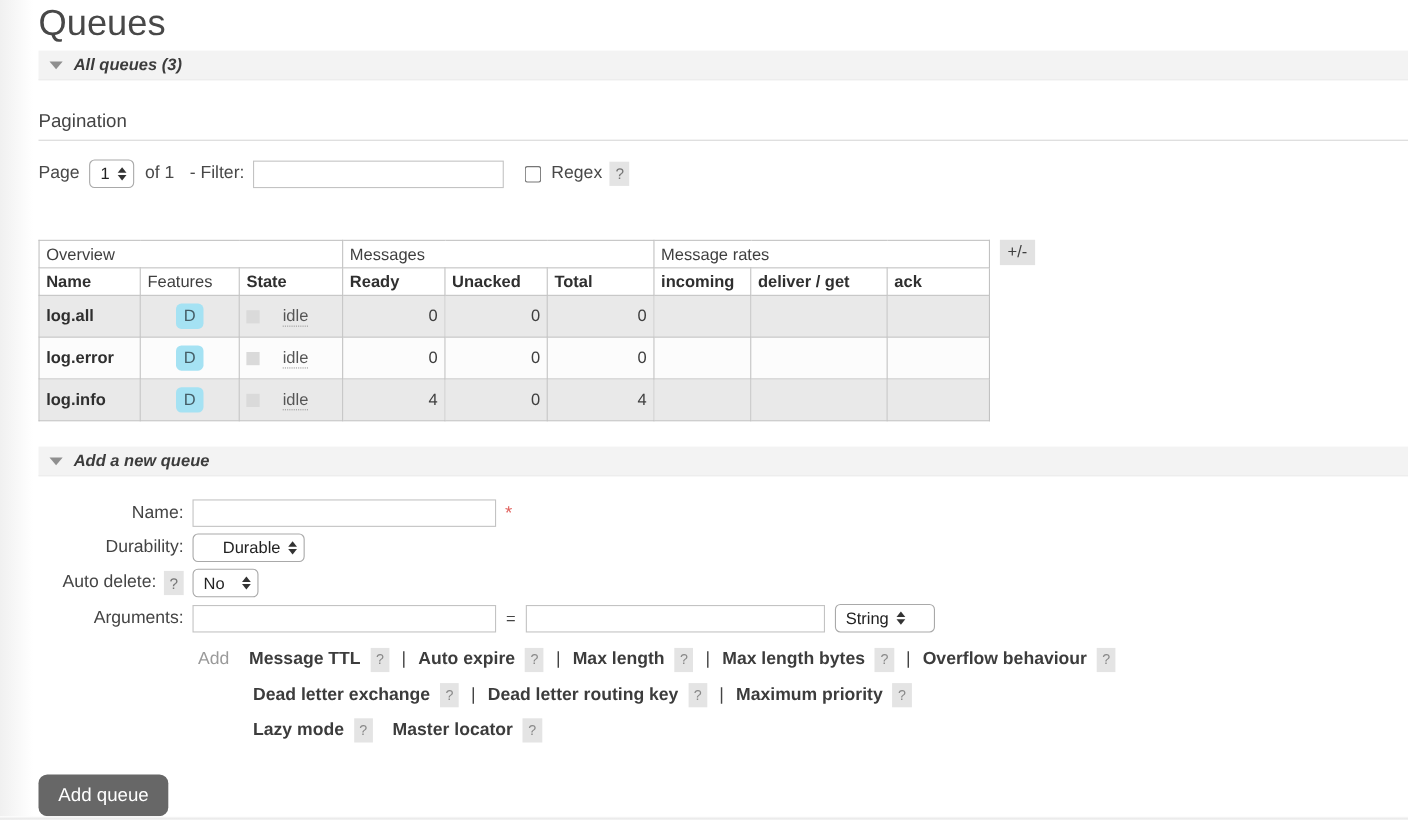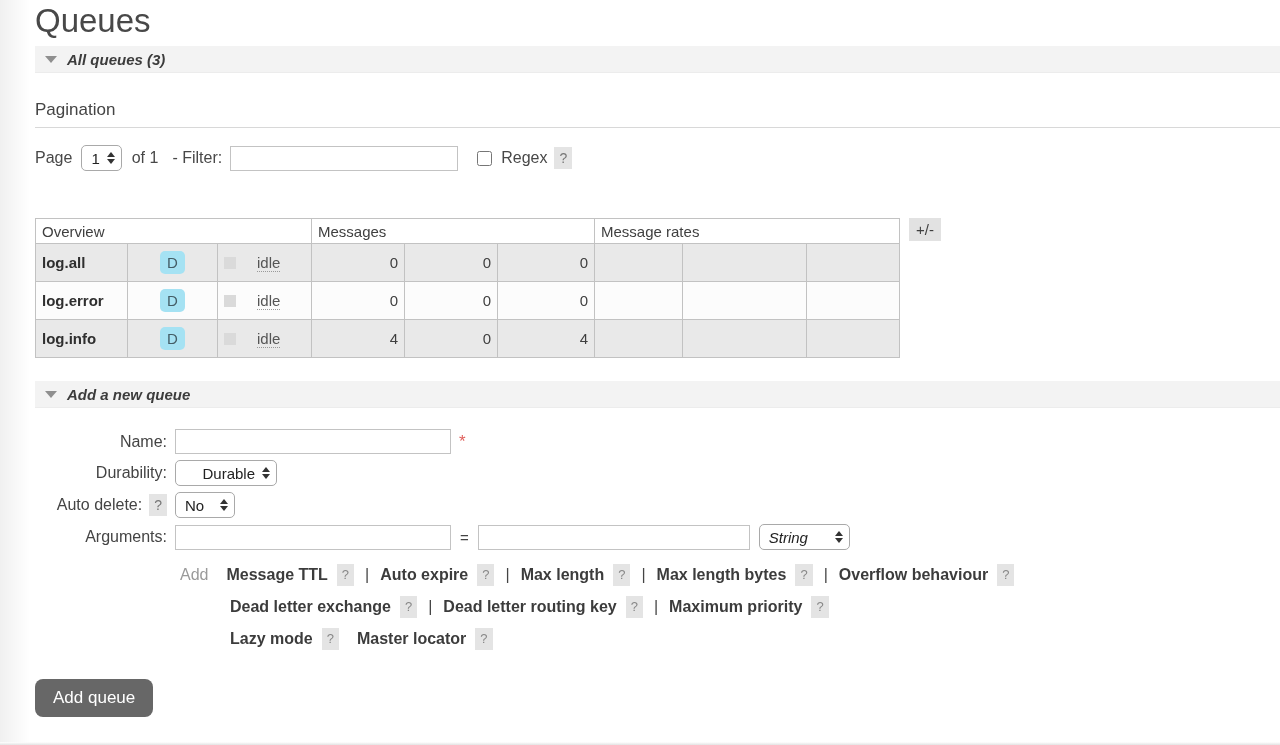--- a/index.html
+++ b/index.html
@@ -126,20 +126,31 @@
           <col style="width:88px">
             <col style="width:124px">
             <col style="width:93px">
         </colgroup>
         <tbody>
             <tr class="group-row">
           <th colspan="3">Overview</th>
           <th colspan="3">Messages</th>
           <th colspan="3">Message rates</th>
         </tr>
+        <tr class="head-row">
+          <th>Name</th>
+          <th class="plain">Features</th>
+          <th>State</th>
+          <th>Ready</th>
+          <th>Unacked</th>
+          <th>Total</th>
+          <th>incoming</th>
+          <th>deliver / get</th>
+          <th>ack</th>
+        </tr>
 
         <tr class="data-row odd">
           <td class="q-name">log.all</td>
           <td class="feat"><span class="d-badge">D</span></td>
           <td>
                 <span class="state-cell">
                   <span class="state-square"></span>
                   <span class="state-text">idle</span>
                 </span>
               </td>
@@ -230,21 +241,21 @@
           </span>
         </span>
       </div>
 
       <div class="form-row" style="margin-bottom:0;">
         <span class="form-label">Arguments:</span>
         <span class="form-ctl">
           <input class="text-input" style="width: 276px;" value="">
           <span class="eq">=</span>
           <input class="text-input" style="width: 272px;" value="">
-          <span class="stepper" style="min-width:91px; justify-content:space-between; margin-left:9px;font-style:italic;">
+          <span class="stepper" style="min-width:91px; justify-content:flex-start; margin-left:9px;">
             <span class="val">String</span>
             <span class="arrows">
                 <span class="up"></span>
                 <span class="dn"></span>
               </span>
           </span>
         </span>
       </div>
 
       <div class="args-block">

